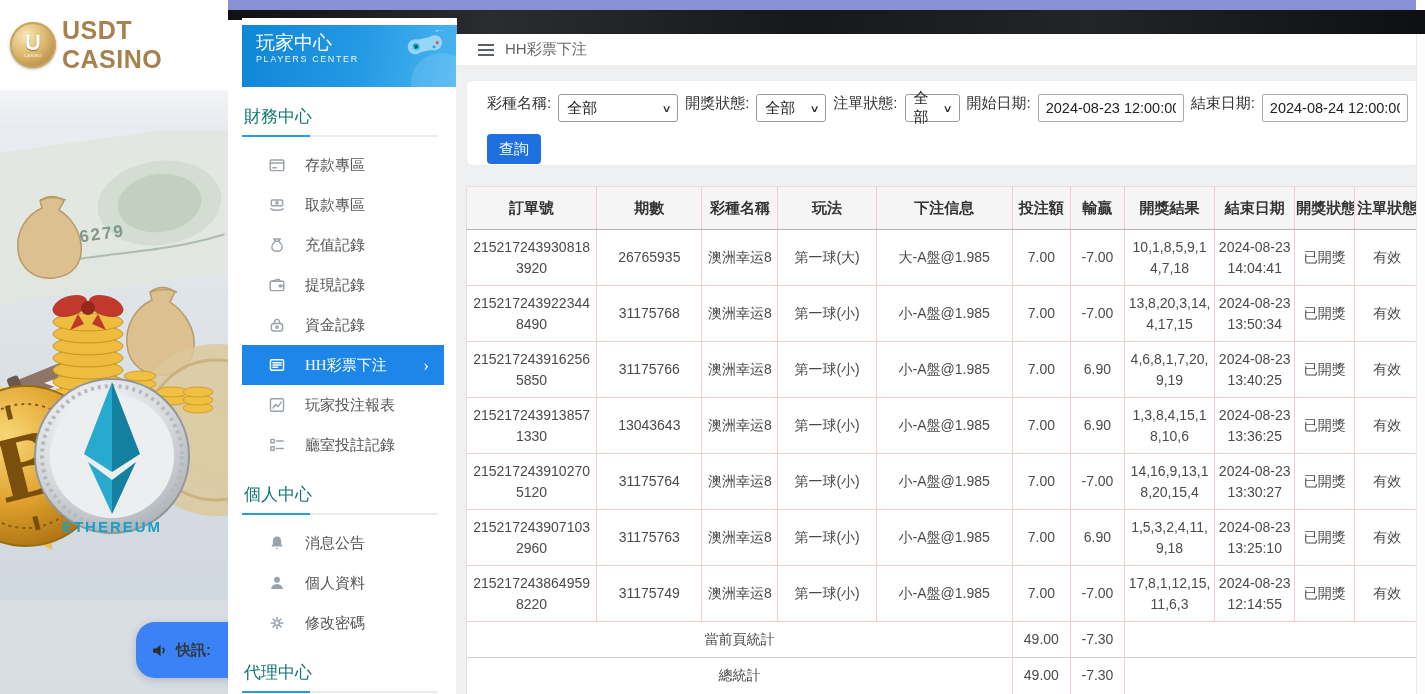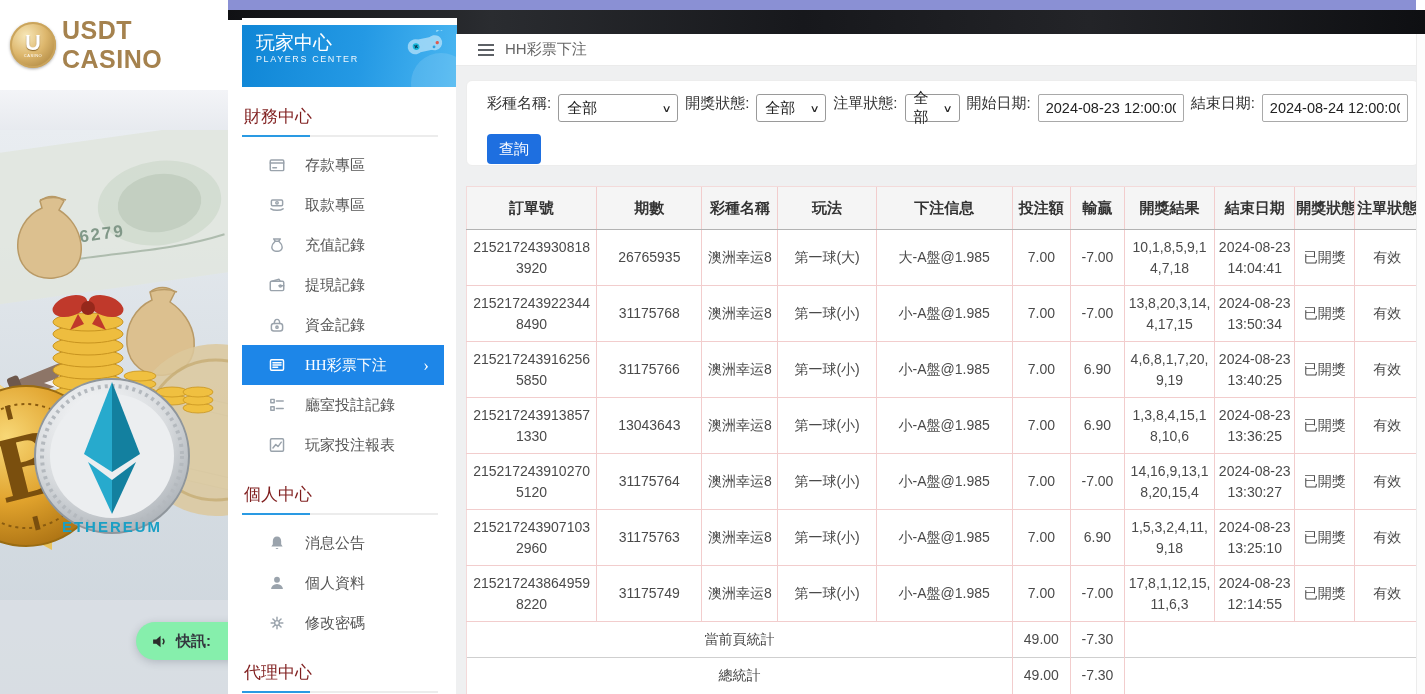--- a/index.html
+++ b/index.html
@@ -10,39 +10,39 @@
   .left-panel{position:absolute;left:0;top:0;width:228px;height:694px;background:#fff;overflow:hidden;}
   .logo-row{position:absolute;left:0;top:0;width:228px;height:90px;background:#fff;display:flex;align-items:center;padding-left:10px;gap:6px;}
   .logo-coin{width:46px;height:46px;border-radius:50%;flex:0 0 auto;position:relative;
     background:radial-gradient(circle at 35% 30%,#f7e7b8,#ddb76d 45%,#9c742f 100%);
     box-shadow:0 1px 3px rgba(0,0,0,.35), inset 0 0 0 2px #caa45c;display:flex;flex-direction:column;align-items:center;justify-content:center;}
   .logo-coin .mono{font-size:22px;font-weight:bold;color:#fff;text-shadow:0 1px 1px #8a6628;line-height:20px;}
   .logo-coin .sub{font-size:4px;color:#fff;letter-spacing:.5px;}
   .brand-text{font-size:25px;font-weight:800;color:#a5824e;letter-spacing:.5px;text-shadow:0 1px 0 rgba(255,255,255,.6);}
   .gray-strip{position:absolute;left:0;top:90px;width:228px;height:40px;background:linear-gradient(#f3f4f7,#e7eaef);}
   .photo{position:absolute;left:0;top:130px;width:228px;height:564px;}
-  .quick-news{position:absolute;left:136px;top:622px;height:38px;width:130px;border-radius:19px;
-    background:#86efac;box-shadow:0 2px 8px rgba(40,50,70,.22);display:flex;align-items:center;gap:8px;padding-left:15px;z-index:5;}
+  .quick-news{position:absolute;left:136px;top:622px;height:56px;width:130px;border-radius:19px;
+    background:#3b82f6;box-shadow:0 2px 8px rgba(40,50,70,.22);display:flex;align-items:center;gap:8px;padding-left:15px;z-index:5;}
   .quick-news .txt{font-size:15px;font-weight:bold;color:#33383f;}
 
   
   .bar-purple{position:absolute;left:228px;top:0;width:1188px;height:10px;background:#8a90d4;}
   .bar-dark{position:absolute;left:228px;top:10px;width:1197px;height:24px;
     background:linear-gradient(90deg,#101114,#2a2c30 22%,#17181c 48%,#232428 72%,#0e0f12);}
 
   
   .sidebar-underlay{position:absolute;left:228px;top:20px;width:228px;height:674px;background:#fff;}
   .sidebar{position:absolute;left:242px;top:18px;width:215px;height:676px;background:#fff;}
   .side-header{margin-top:7px;height:62px;position:relative;color:#fff;padding:7px 0 0 14px;overflow:hidden;
     background:linear-gradient(100deg,#0f86d6 0%,#2499e4 55%,#4ab6f1 100%);}
   .side-header .deco{position:absolute;right:-14px;bottom:-26px;width:60px;height:60px;border-radius:50%;background:rgba(255,255,255,.12);}
   .side-header .title{font-size:19px;line-height:22px;}
   .side-header .subtitle{font-size:9px;letter-spacing:1.6px;opacity:.92;}
   .side-header .pad{position:absolute;right:8px;top:5px;width:46px;height:30px;}
-  .section-label{color:#7f1d1d;font-size:17px;margin:18px 0 7px 2px;}
+  .section-label{color:#0f766e;font-size:17px;margin:18px 0 7px 2px;}
   .section-rule{height:2px;width:196px;background:#ececec;position:relative;margin-bottom:8px;}
   .section-rule::before{content:"";position:absolute;left:0;top:0;height:2px;width:68px;background:#2a9ae3;}
   .side-item{display:flex;align-items:center;height:40px;padding-left:26px;gap:19px;color:#555;font-size:15px;position:relative;cursor:pointer;font-family:Liberation Serif, serif;}
   .side-item .icn{width:18px;height:18px;color:#9aa3ac;flex:0 0 auto;}
   .side-item .icn svg{width:18px;height:18px;display:block;}
   .side-item.active{background:#1d86e8;color:#fff;width:202px;}
   .side-item.active .icn{color:#fff;}
   .side-item .chev{position:absolute;right:15px;color:#fff;font-size:17px;line-height:1;}
 
   
@@ -292,36 +292,36 @@
             <rect x="2.2" y="3.4" width="11.6" height="9.2" rx="1"></rect>
             <path d="M4.4 6h7.2M4.4 8h7.2M4.4 10h4.2"></path>
           </svg>
         </span>
         <span>HH彩票下注</span>
         <span class="chev">›</span>
       </div>
       <div class="side-item">
         <span class="icn">
           <svg viewBox="0 0 16 16" fill="none" stroke="currentColor" stroke-width="1.3" stroke-linecap="round" stroke-linejoin="round">
+            <rect x="2.2" y="2.5" width="11.6" height="11" rx="1"></rect>
+            <path d="M4.4 10.6 6.9 7.5l2 1.9 2.9-3.9"></path>
+          </svg>
+        </span>
+        <span>玩家投注報表</span>
+      </div>
+      <div class="side-item">
+        <span class="icn">
+          <svg viewBox="0 0 16 16" fill="none" stroke="currentColor" stroke-width="1.3" stroke-linecap="round" stroke-linejoin="round">
             <rect x="2.5" y="3" width="3" height="3"></rect>
             <path d="M7.5 4.5h6"></path>
             <rect x="2.5" y="9.6" width="3" height="3"></rect>
             <path d="M7.5 11.1h6"></path>
           </svg>
         </span>
         <span>廳室投註記錄</span>
-      </div>
-      <div class="side-item">
-        <span class="icn">
-          <svg viewBox="0 0 16 16" fill="none" stroke="currentColor" stroke-width="1.3" stroke-linecap="round" stroke-linejoin="round">
-            <rect x="2.2" y="2.5" width="11.6" height="11" rx="1"></rect>
-            <path d="M4.4 10.6 6.9 7.5l2 1.9 2.9-3.9"></path>
-          </svg>
-        </span>
-        <span>玩家投注報表</span>
       </div>
       <div class="section-label">個人中心</div>
       <div class="section-rule"></div>
       <div class="side-item">
         <span class="icn">
           <svg viewBox="0 0 16 16" fill="none" stroke="currentColor" stroke-width="1.3" stroke-linecap="round" stroke-linejoin="round">
             <path fill="currentColor" stroke="none" d="M8 2.3c-2.3 0-3.7 1.8-3.7 4V9L3 11h10l-1.3-2V6.3C11.7 4.1 10.3 2.3 8 2.3z"></path>
             <path d="M6.7 12.4a1.35 1.35 0 0 0 2.6 0" fill="currentColor" stroke="none"></path>
           </svg>
         </span>

